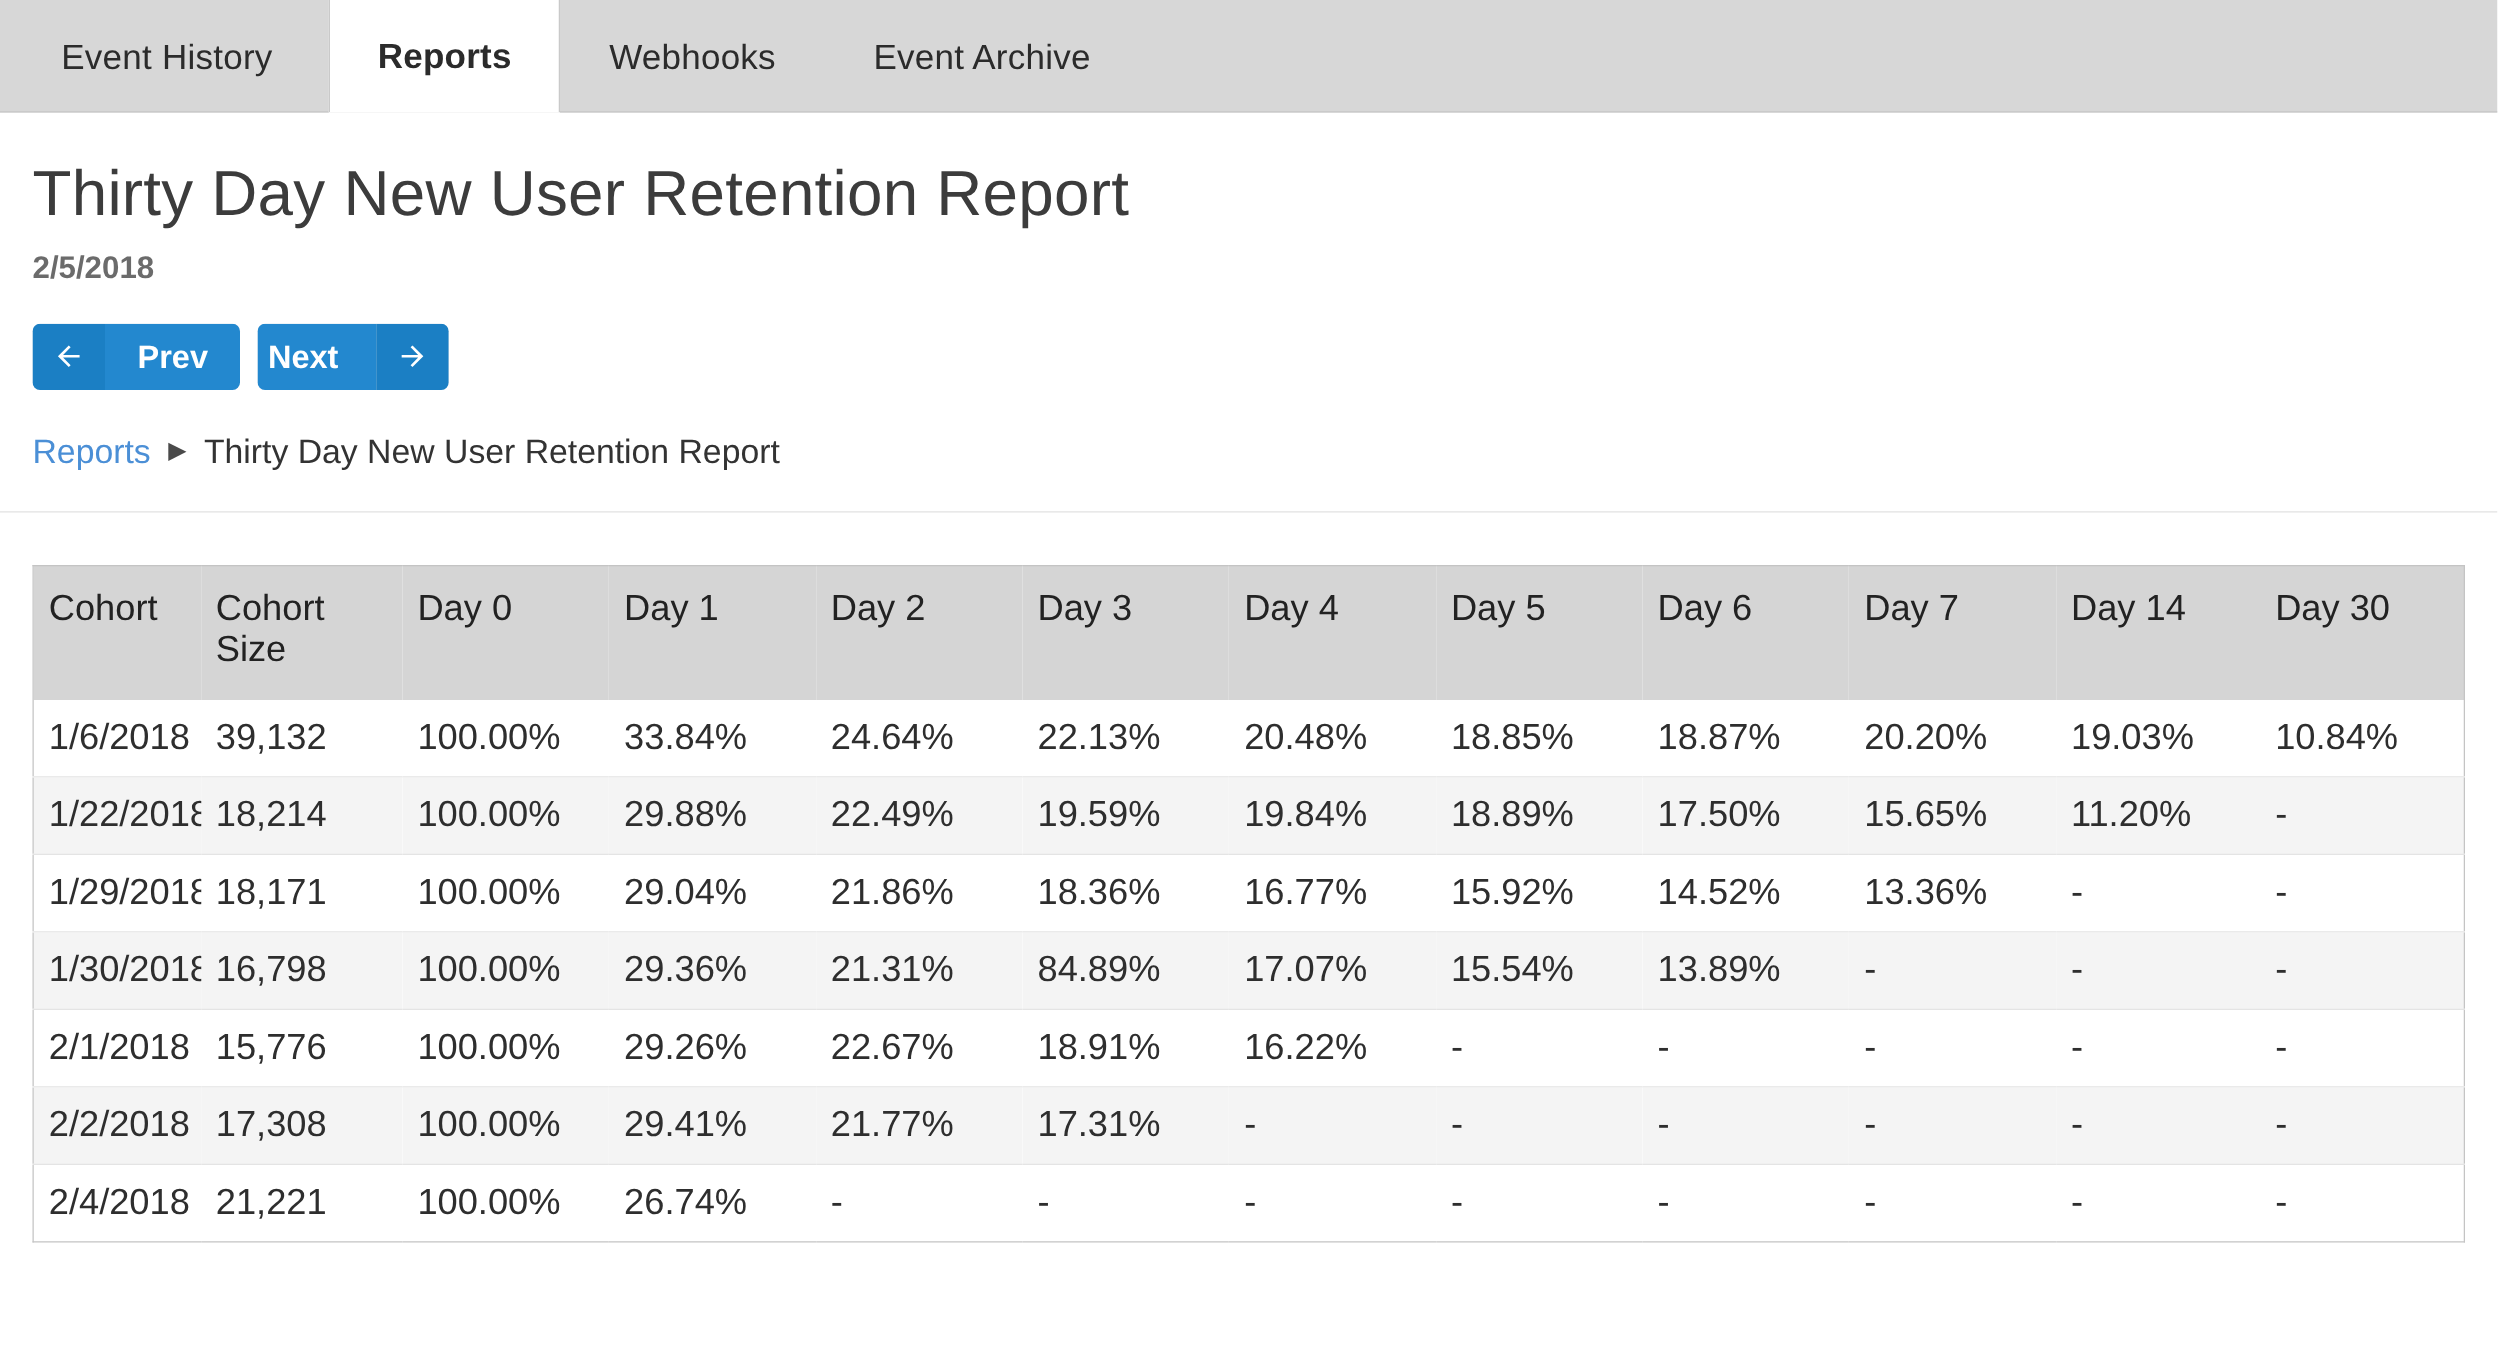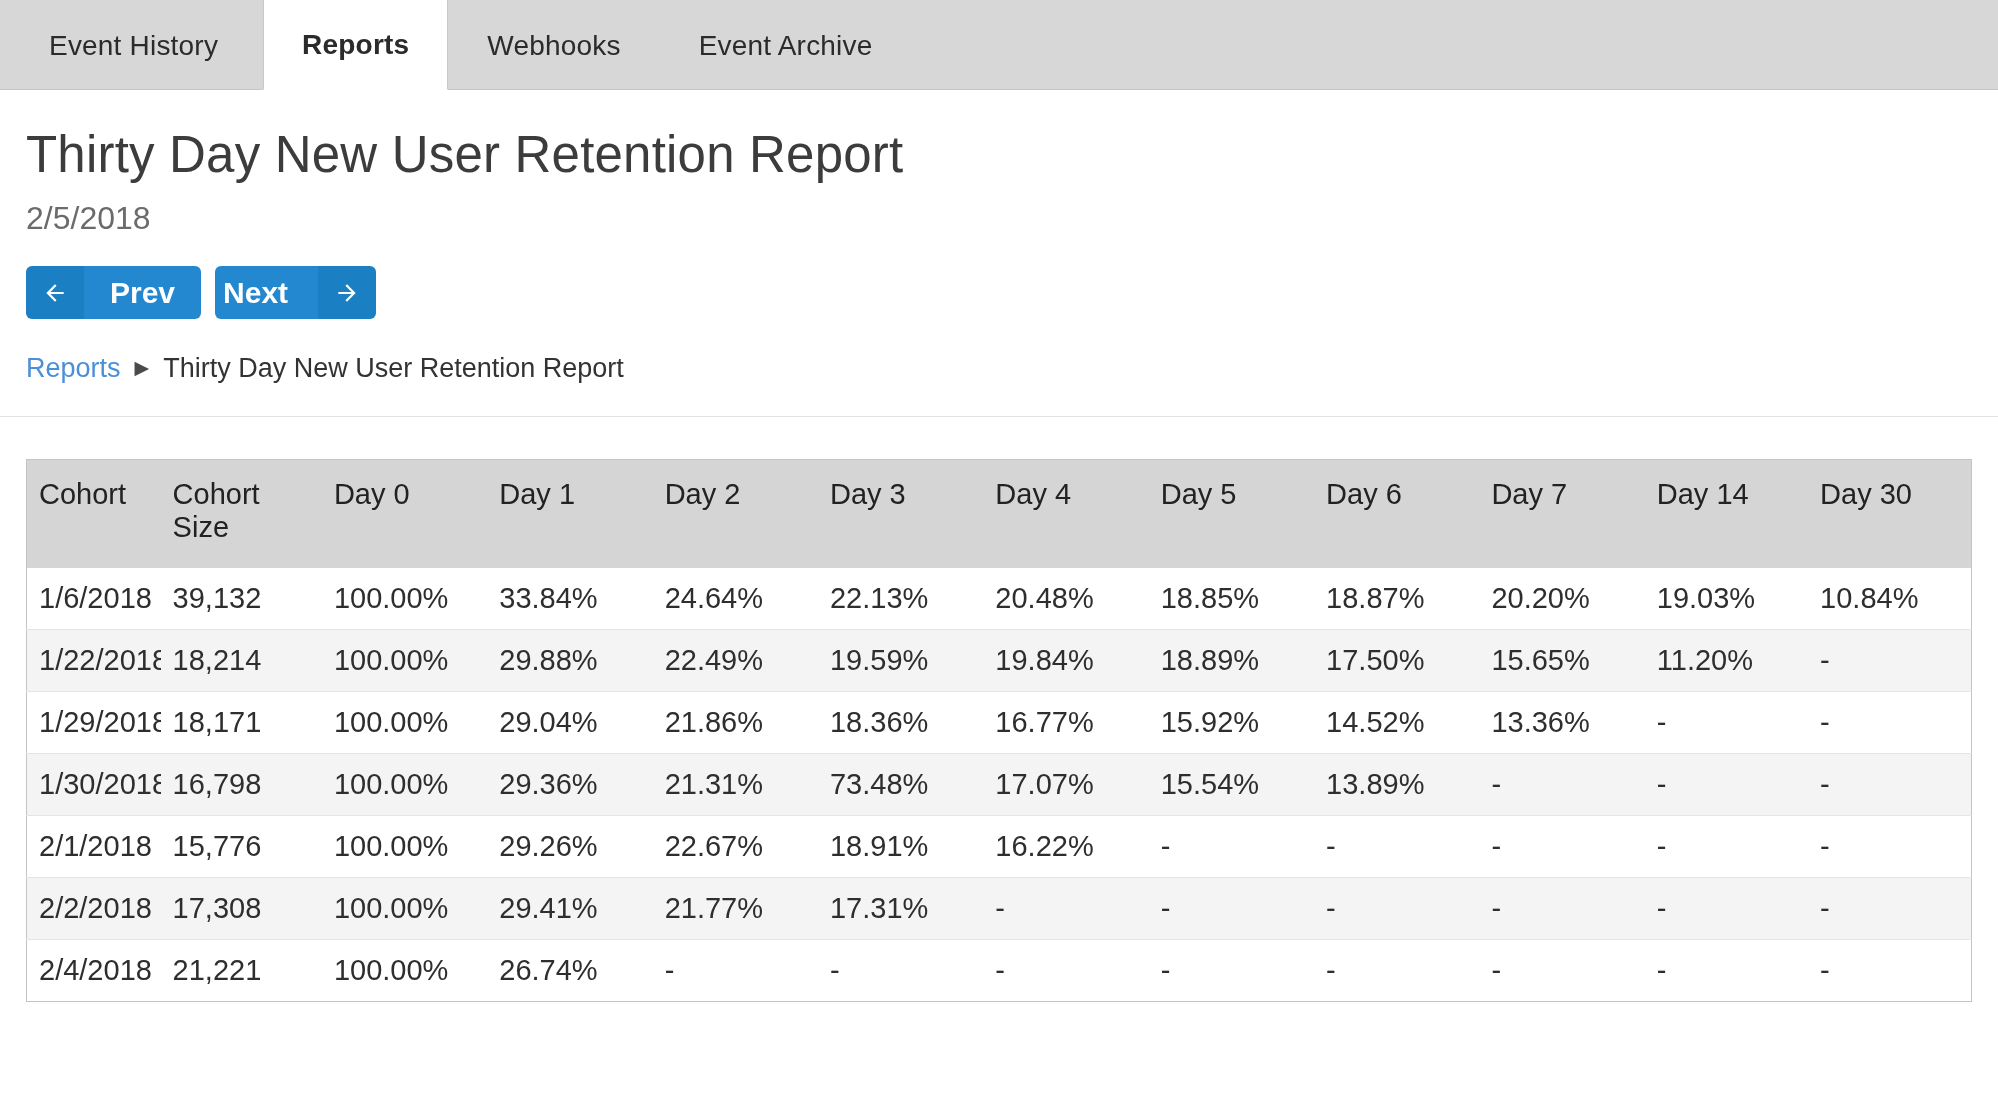--- a/index.html
+++ b/index.html
@@ -60,22 +60,22 @@
   .page-title {
     font-size: 51px;
     font-weight: 300;
     color: #3c3c3c;
     margin: 36px 0 0 0;
     line-height: 1.12;
     letter-spacing: .2px;
     white-space: nowrap;
   }
   .page-subtitle {
-    font-size: 32px;
-    font-weight: 400;
+    font-size: 25px;
+    font-weight: 700;
     color: #6b6b6b;
     margin: 18px 0 0 0;
     line-height: 1.1;
   }
 
   
   .btn-row {
     margin-top: 30px;
     display: flex;
     align-items: center;
@@ -89,21 +89,21 @@
     cursor: pointer;
     border: none;
     padding: 0;
     font-family: inherit;
     height: 53px;
   }
   .btn .seg {
     display: flex;
     align-items: center;
     justify-content: center;
-    font-size: 30px;
+    font-size: 26px;
     font-weight: bold;
     color: #ffffff;
     line-height: 1;
   }
   .btn .seg.icon   { background: #1b7fc4; width: 58px; font-size: 27px; }
   .btn .seg.label  { background: #2388cf; padding: 0 26px; }
   .btn.next .seg.label { padding-left: 8px; padding-right: 30px; }
 
   
   .breadcrumb {
@@ -303,21 +303,21 @@
           <td>13.36%</td>
           <td>-</td>
           <td>-</td>
         </tr>
         <tr>
           <td>1/30/2018</td>
           <td>16,798</td>
           <td>100.00%</td>
           <td>29.36%</td>
           <td>21.31%</td>
-          <td>73.48%</td>
+          <td>84.89%</td>
           <td>17.07%</td>
           <td>15.54%</td>
           <td>13.89%</td>
           <td>-</td>
           <td>-</td>
           <td>-</td>
         </tr>
         <tr>
           <td>2/1/2018</td>
           <td>15,776</td>

